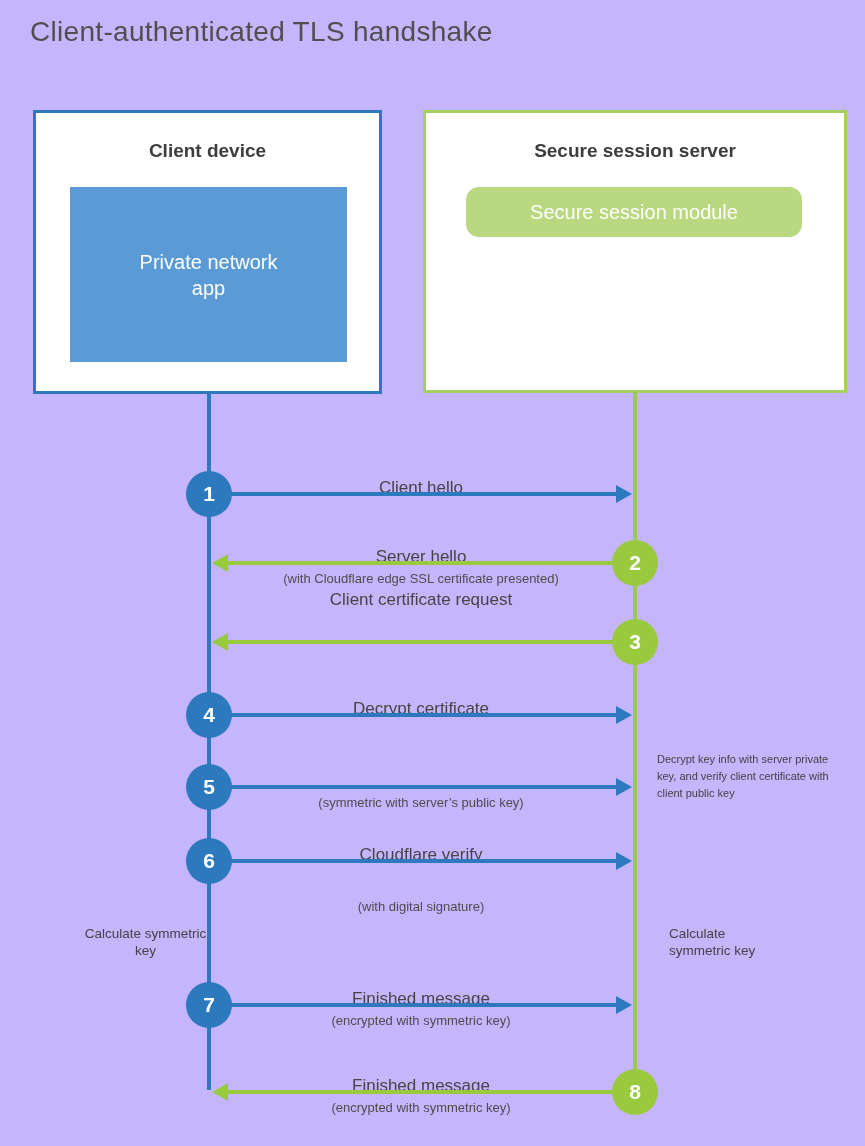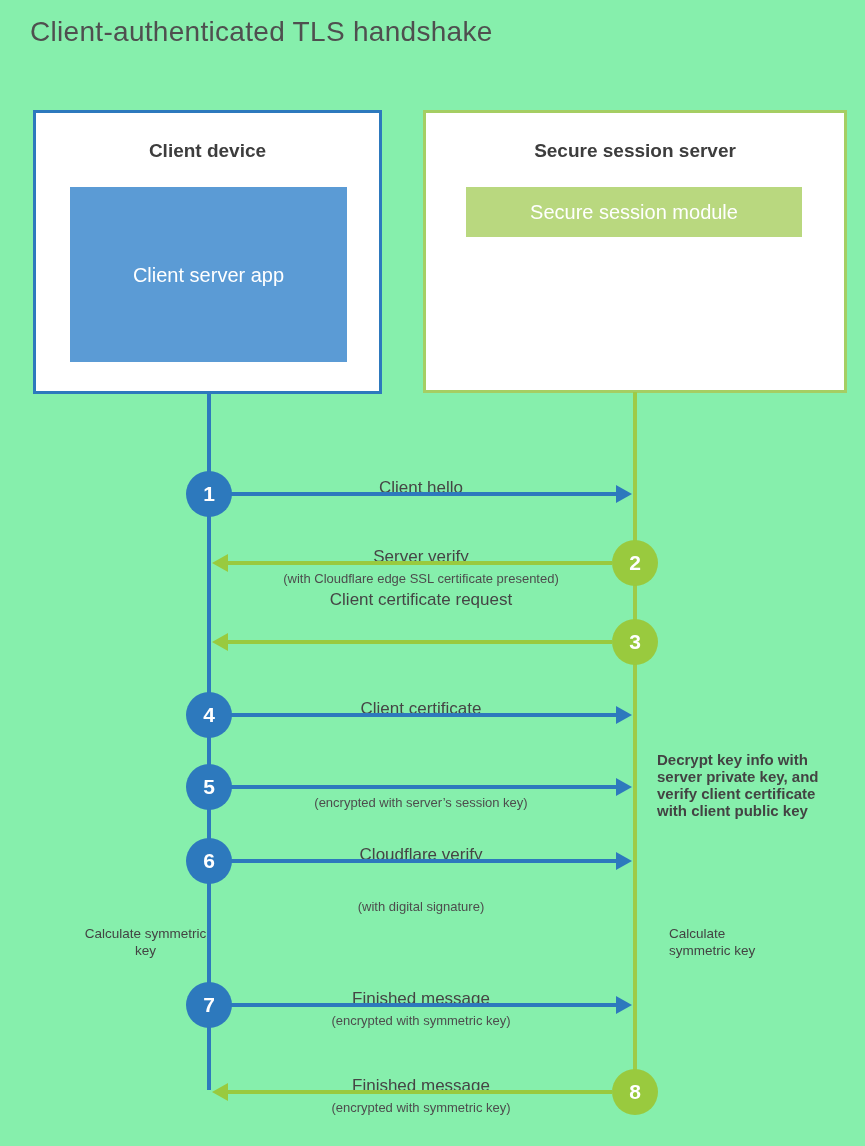--- a/index.html
+++ b/index.html
@@ -1,18 +1,18 @@
 <!DOCTYPE html>
 <html><head>
 <meta charset="utf-8">
 <style>
   * { margin:0; padding:0; box-sizing:border-box; }
   body { background:#ffffff; font-family:"Liberation Sans", sans-serif; }
   .canvas {
-    position:relative; width:865px; height:1146px; background:#86efac;
+    position:relative; width:865px; height:1146px; background:#c4b5fd;
     overflow:hidden; margin:0 auto;
   }
   .page-title {
     position:absolute; left:30px; top:16px; font-size:28px; font-weight:300;
     color:#4f4f4f; letter-spacing:0.3px;
   }
   
   .entity-box { position:absolute; background:#fff; }
   .client-box { left:33px; top:110px; width:349px; height:284px; border:3px solid #2d79bd;padding-left:6px; }
   .server-box { left:423px; top:110px; width:424px; height:283px; border:3px solid #a5ce63; }
@@ -21,21 +21,21 @@
     font-weight:700; font-size:19px; color:#3d3d3d;
   }
   .app-box {
     position:absolute; left:34px; top:74px; width:277px; height:175px;
     background:#5b9bd5; display:flex; align-items:center; justify-content:center;
     color:#ffffff; font-size:20px; text-align:center;
   }
   .app-box .wrap { width:170px; line-height:26px; }
   .module-bar {
     position:absolute; left:40px; width:336px; height:50px; background:#b9d87f;
-    color:#ffffff; font-size:20px; display:flex; align-items:center; justify-content:center;
+    color:#ffffff; font-size:20px; display:flex; align-items:center; justify-content:center;border-radius:13px;
   }
   
   .vline { position:absolute; width:4px; }
   .vline.blue  { background:#2d79bd; left:207px; top:393px; height:697px; }
   .vline.green { background:#9ecb47; left:633px; top:392px; height:700px; }
   
   .circle {
     position:absolute; width:46px; height:46px; border-radius:50%;
     color:#ffffff; font-weight:700; font-size:21px;
     display:flex; align-items:center; justify-content:center; z-index:3;
@@ -57,42 +57,42 @@
     position:absolute; left:209px; width:424px; text-align:center;
     font-size:17px; color:#454545;margin-top:12px;
   }
   .msg-sub {
     position:absolute; left:209px; width:424px; text-align:center;
     font-size:13px; color:#4d4d4d;
   }
   
   .side-note {
     position:absolute; left:657px; top:751px; width:180px;
-    font-size:15px; line-height:17px; color:#434343;font-weight:bold;
+    font-size:11px; line-height:17px; color:#434343;
   }
   .calc-left {
     position:absolute; left:83px; top:925px; width:125px; text-align:center;
     font-size:13.5px; line-height:17px; color:#434343;
   }
   .calc-right {
     position:absolute; left:669px; top:925px; width:100px; text-align:left;
     font-size:13.5px; line-height:17px; color:#434343;
   }
 </style>
 </head>
 <body>
 
 <div class="canvas">
 
   <div class="page-title">Client-authenticated TLS handshake</div>
 
   <div class="entity-box client-box">
     <div class="entity-title">Client device</div>
     <div class="app-box">
-      <div class="wrap">Client server app</div>
+      <div class="wrap">Private network app</div>
     </div>
   </div>
 
   <div class="entity-box server-box">
     <div class="entity-title">Secure session server</div>
     <div class="module-bar" style="top:74px;">Secure session module</div>
   </div>
 
   <div class="vline blue"></div>
   <div class="vline green"></div>
@@ -100,40 +100,40 @@
   <div class="circle blue" style="left:186px; top:471px;">1</div>
   <div class="arrow blue" style="left:230px; top:492px; width:387px;">
     <span class="head right"></span>
   </div>
   <div class="msg-label" style="top:466px;">Client hello</div>
 
   <div class="circle green" style="left:612px; top:540px;">2</div>
   <div class="arrow green" style="left:227px; top:561px; width:385px;">
     <span class="head left"></span>
   </div>
-  <div class="msg-label" style="top:535px;">Server verify</div>
+  <div class="msg-label" style="top:535px;">Server hello</div>
   <div class="msg-sub" style="top:571px;">(with Cloudflare edge SSL certificate presented)</div>
 
   <div class="circle green" style="left:612px; top:619px;">3</div>
   <div class="arrow green" style="left:227px; top:640px; width:385px;">
     <span class="head left"></span>
   </div>
   <div class="msg-label" style="top:578px;">Client certificate request</div>
 
   <div class="circle blue" style="left:186px; top:692px;">4</div>
   <div class="arrow blue" style="left:230px; top:713px; width:387px;">
     <span class="head right"></span>
   </div>
-  <div class="msg-label" style="top:687px;">Client certificate</div>
+  <div class="msg-label" style="top:687px;">Decrypt certificate</div>
 
   <div class="circle blue" style="left:186px; top:764px;">5</div>
   <div class="arrow blue" style="left:230px; top:785px; width:387px;">
     <span class="head right"></span>
   </div>
-  <div class="msg-sub" style="top:795px;">(encrypted with server’s session key)</div>
+  <div class="msg-sub" style="top:795px;">(symmetric with server’s public key)</div>
 
   <div class="circle blue" style="left:186px; top:838px;">6</div>
   <div class="arrow blue" style="left:230px; top:859px; width:387px;">
     <span class="head right"></span>
   </div>
   <div class="msg-label" style="top:833px;">Cloudflare verify</div>
   <div class="msg-sub" style="top:899px;">(with digital signature)</div>
 
   <div class="side-note">Decrypt key info with server private key, and verify client certificate with client public key</div>
   <div class="calc-left">Calculate symmetric key</div>

